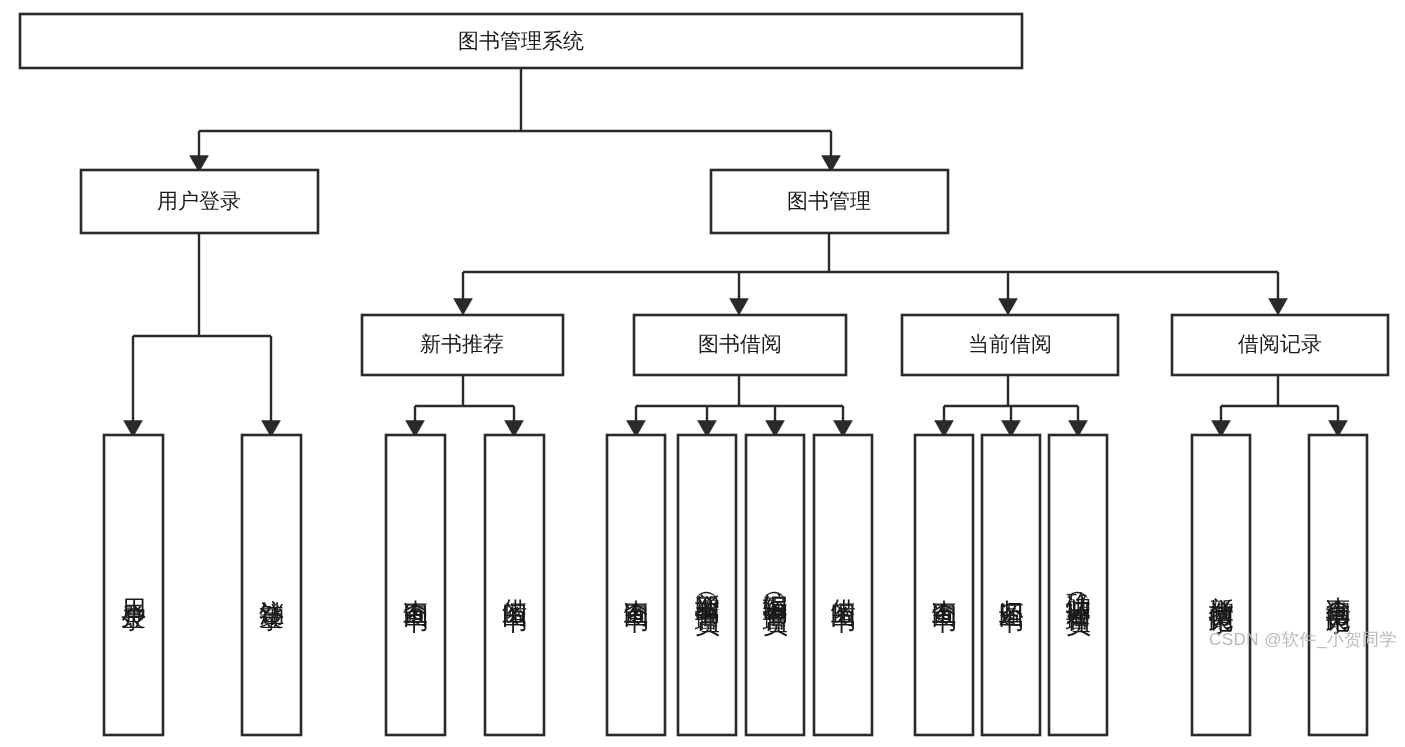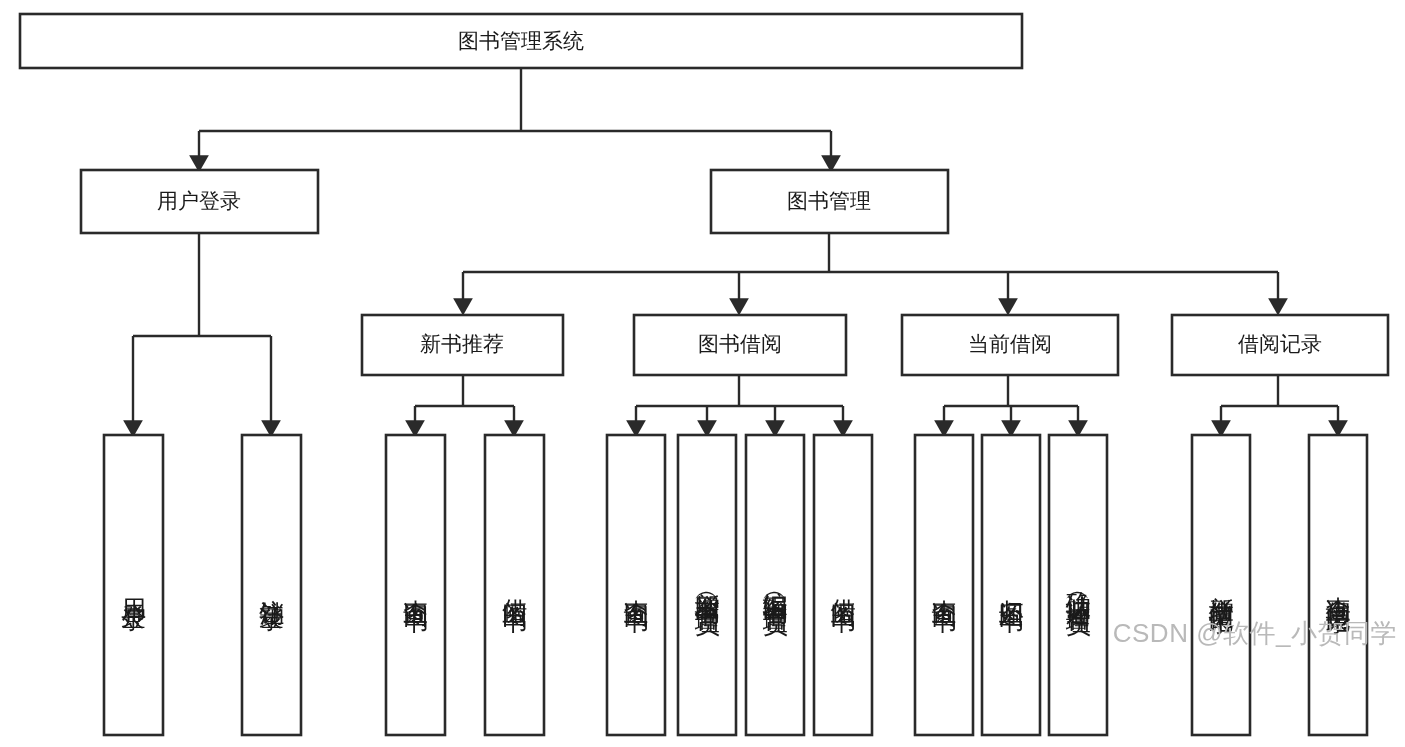--- a/index.html
+++ b/index.html
@@ -57,21 +57,21 @@
     justify-content: center;
     white-space: nowrap;
     user-select: none;
     pointer-events: none;
   }
   .watermark {
     position: absolute;
     right: 8px;
     bottom: 4px;
     font-family: "Liberation Sans", "DejaVu Sans", sans-serif;
-    font-size: 26px;
+    font-size: 17px;
     color: #b9b9b9;
     letter-spacing: 0.5px;
     white-space: nowrap;
   }
 </style>
 </head>
 <body>
 
 <div id="diagram-root">
 

